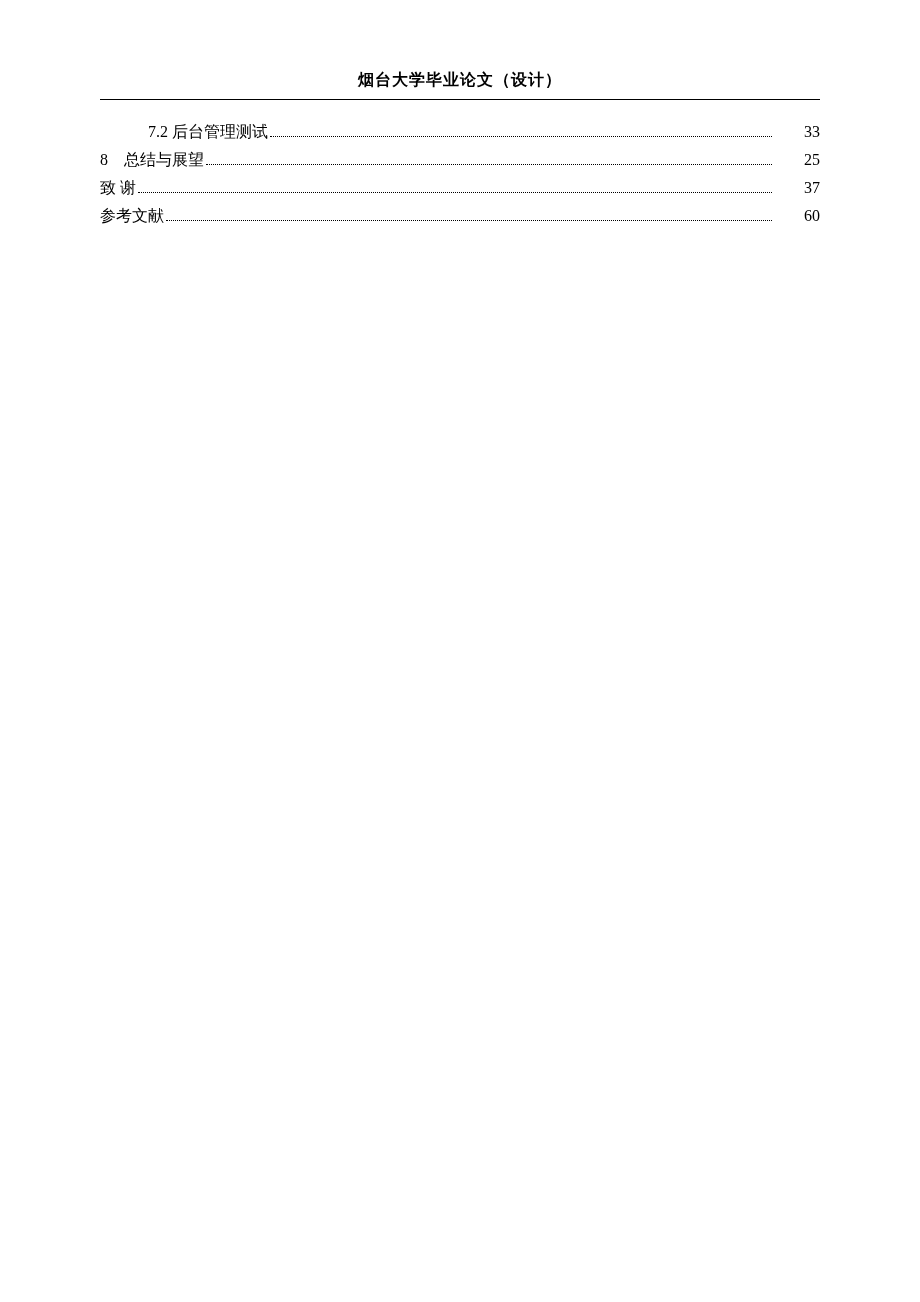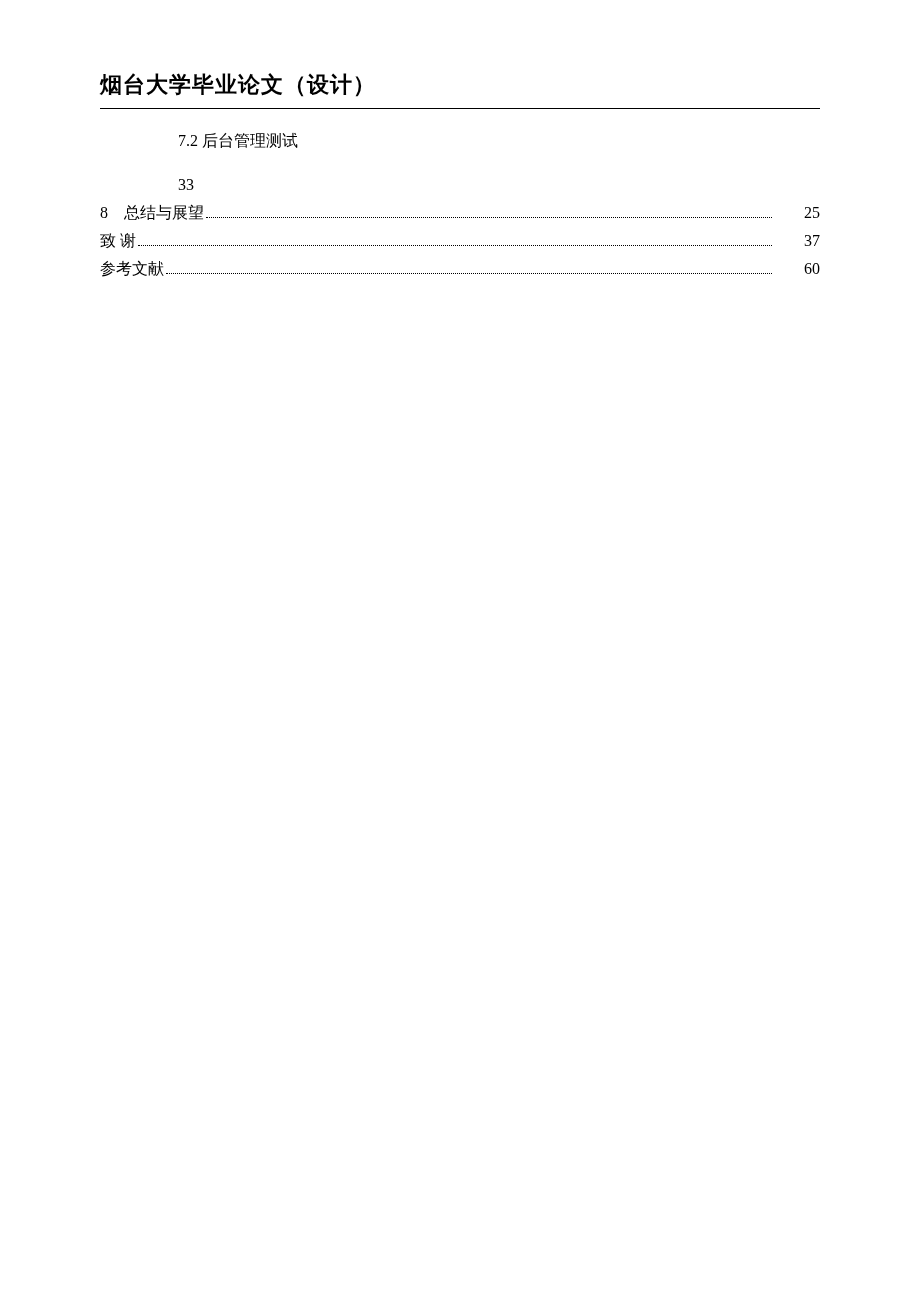--- a/index.html
+++ b/index.html
@@ -8,24 +8,24 @@
     background: #ffffff;
     font-family: "SimSun", "宋体", serif;
     width: 920px;
     height: 1302px;
     position: relative;
   }
   .page {
     padding: 70px 100px 0 100px;
   }
   .header-title {
-    text-align: left;
+    text-align: center;
     font-family: "SimHei", "黑体", sans-serif;
     font-weight: bold;
-    font-size: 22px;
+    font-size: 16px;
     letter-spacing: 1px;
     padding-bottom: 8px;
   }
   .header-rule {
     border-bottom: 1.5px solid #000;
     margin-bottom: 18px;
   }
   .toc {
     font-size: 16px;
     color: #000;
@@ -44,21 +44,20 @@
     border-bottom: 1.5px dotted #000;
     margin: 0 2px 4px 2px;
     height: 0.7em;
   }
   .toc-page {
     flex: 0 0 auto;
     margin-left: 30px;
   }
   .indent-1 {
     padding-left: 48px;
-    flex-direction: column;
   }
   .indent-0 {
     padding-left: 0;
   }
 </style>
 </head>
 <body>
 
 <div class="page">
   <div class="header-title">烟台大学毕业论文（设计）</div>

